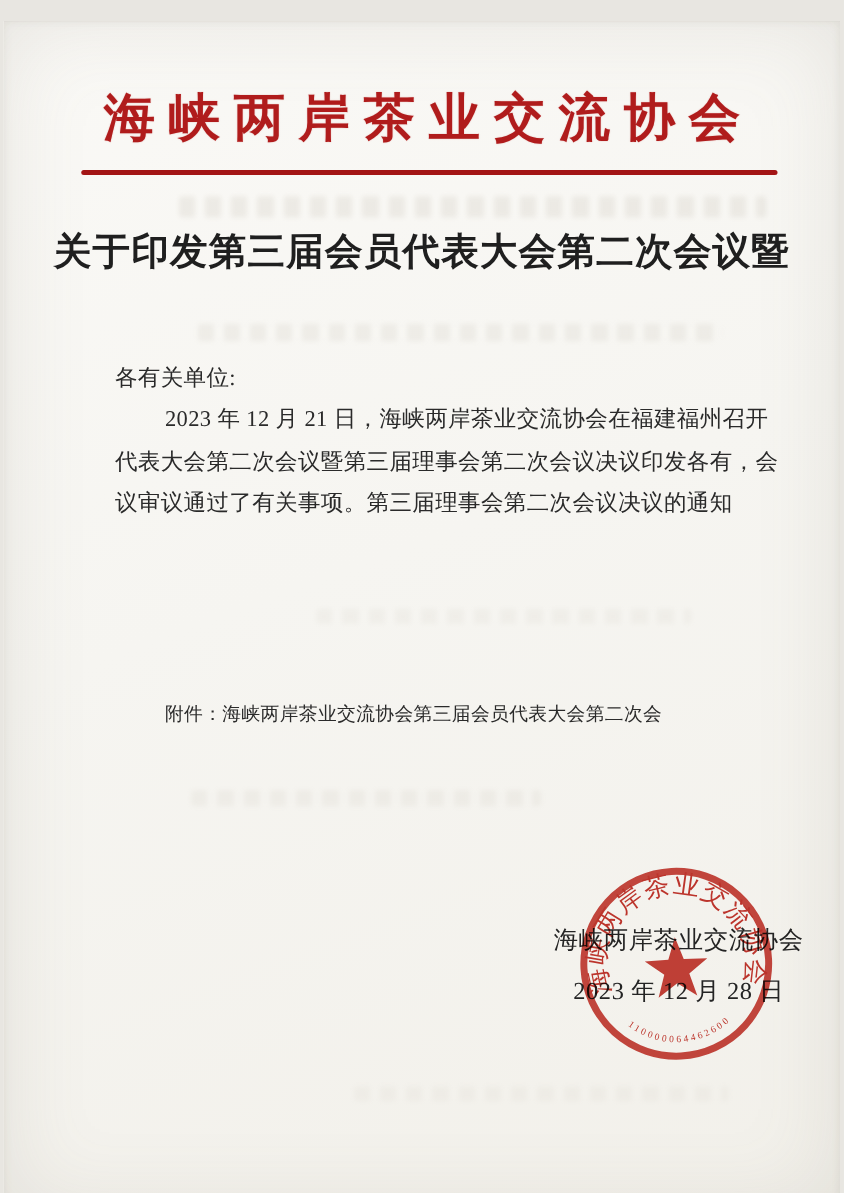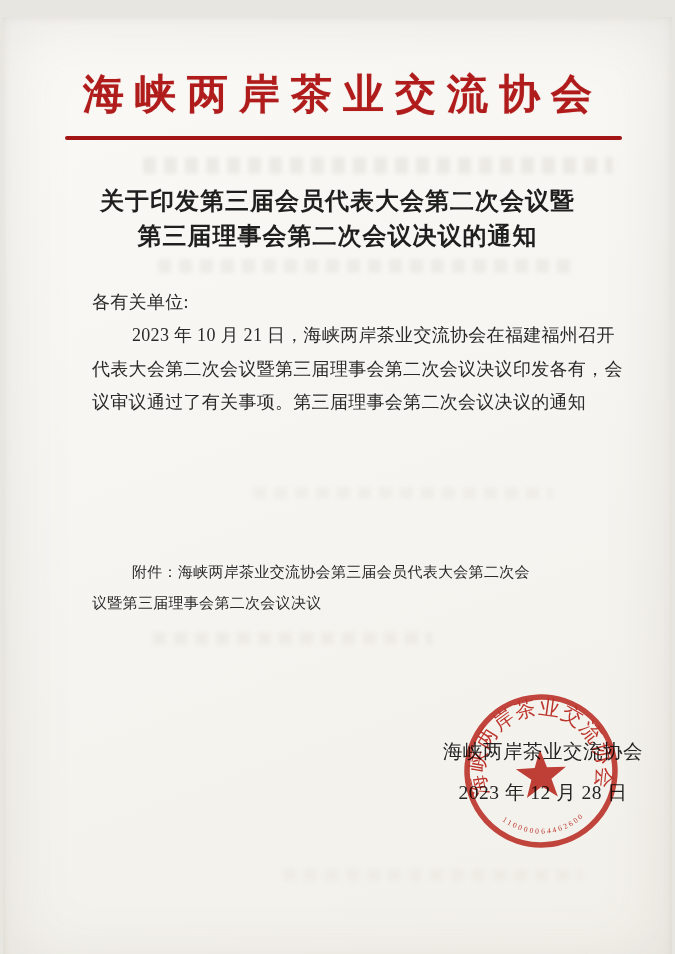--- a/index.html
+++ b/index.html
@@ -25,21 +25,21 @@
   }
   .rule{
     position:absolute;top:119px;left:62px;
     width:557px;height:4px;
     background:#a31515;border-radius:2px;
   }
   
   .title{
     position:absolute;top:167px;left:0;right:0;margin:0;
     text-align:center;
-    font-size:24px;font-weight:bold;line-height:35px;
+    font-size:30px;font-weight:bold;line-height:35px;
     letter-spacing:1px;color:#1f1f1f;
   }
   .title .tl{display:block;white-space:nowrap;}
   
   .body{
     position:absolute;top:269px;left:89px;width:520px;
     font-size:18px;line-height:33.4px;
     letter-spacing:.3px;color:#2a2a2a;
   }
   .line{white-space:nowrap;}
@@ -90,33 +90,31 @@
   <div class="ghost g2"></div>
   <div class="ghost g3"></div>
   <div class="ghost g4"></div>
   <div class="ghost g5"></div>
 
   <div class="org">海峡两岸茶业交流协会</div>
   <div class="rule"></div>
 
   <h1 class="title">
     <span class="tl">关于印发第三届会员代表大会第二次会议暨</span>
-    <span class="tl">第三届理事会第二次会议决议的通知</span>
   </h1>
 
   <div class="body">
     <div class="line">各有关单位:</div>
-    <div class="line indent">2023 年 10 月 21 日，海峡两岸茶业交流协会在福建福州召开</div>
+    <div class="line indent">2023 年 12 月 21 日，海峡两岸茶业交流协会在福建福州召开</div>
     <div class="line">代表大会第二次会议暨第三届理事会第二次会议决议印发各有，会</div>
     <div class="line">议审议通过了有关事项。第三届理事会第二次会议决议的通知</div>
   </div>
 
   <div class="attachment">
     <div class="line indent">附件：海峡两岸茶业交流协会第三届会员代表大会第二次会</div>
-    <div class="line">议暨第三届理事会第二次会议决议</div>
   </div>
 
   <div class="signature">
     <div class="sig-name">海峡两岸茶业交流协会</div>
     <div class="sig-date">2023 年 12 月 28 日</div>
   </div>
 
   <svg class="seal" viewBox="0 0 156 156" xmlns="http://www.w3.org/2000/svg" xmlns:xlink="http://www.w3.org/1999/xlink">
     <defs>
       <path id="sealArcTop" d="M 27.2 101.7 A 56 56 0 1 1 128.8 101.7" fill="none"></path>

